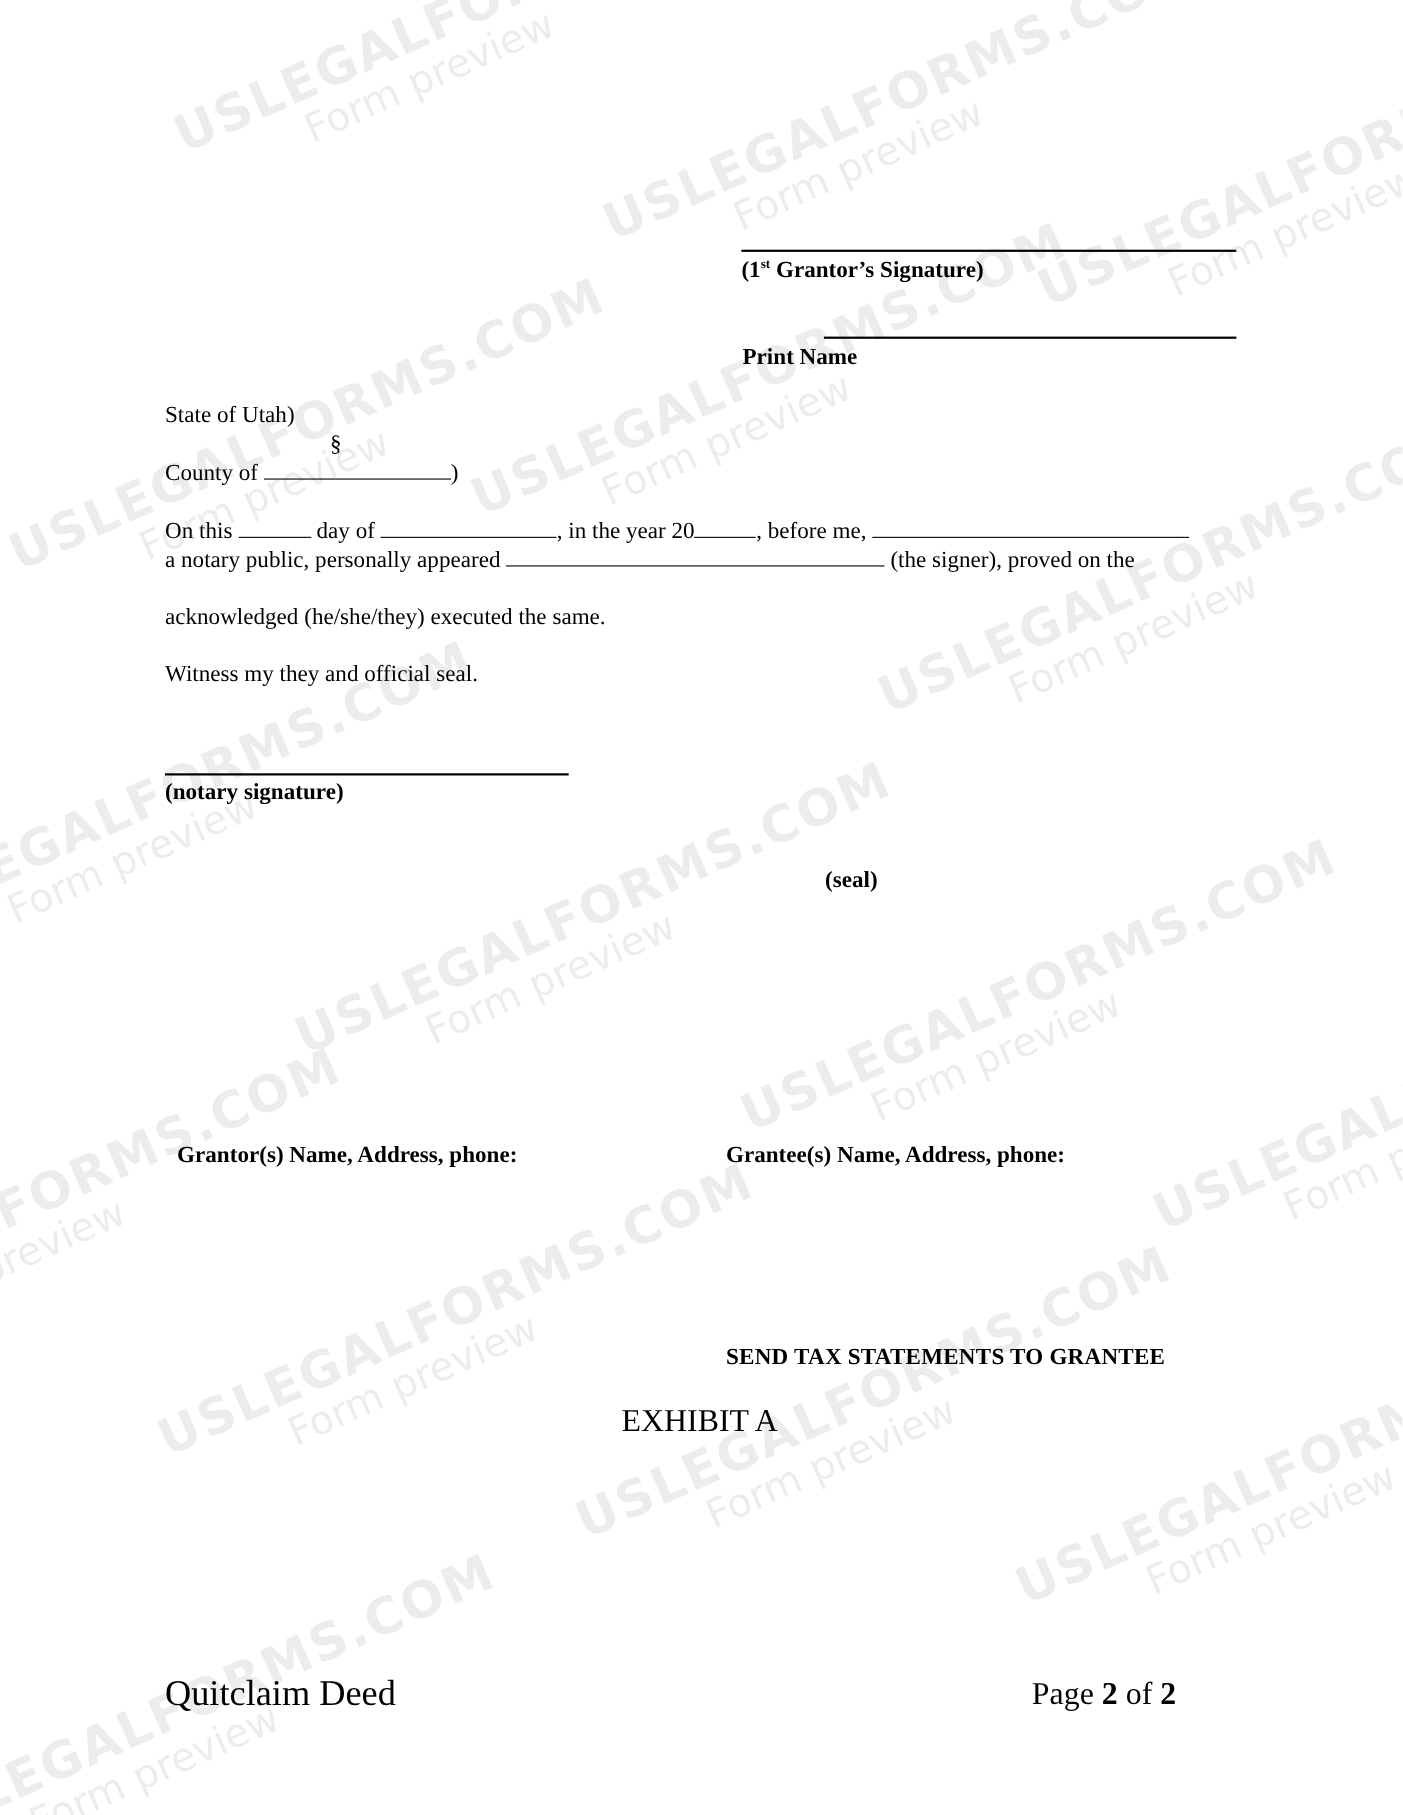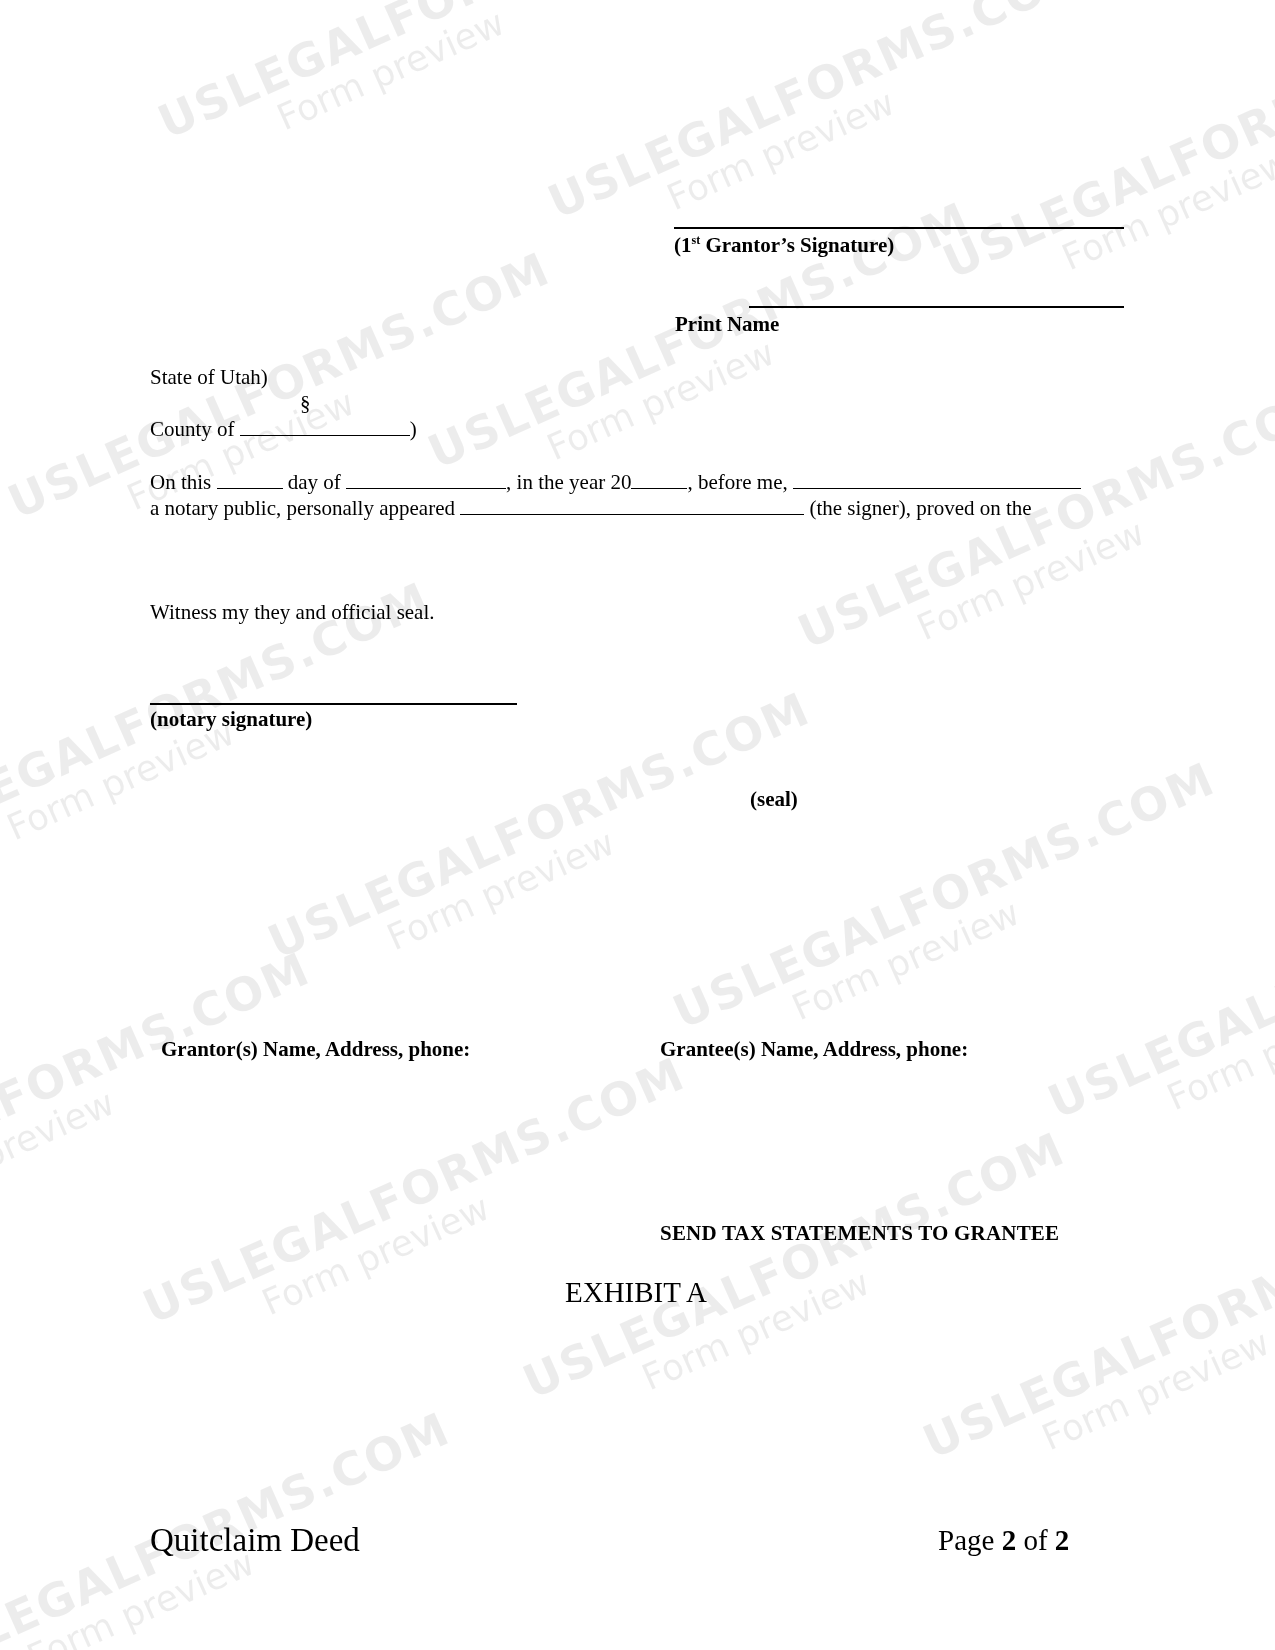--- a/index.html
+++ b/index.html
@@ -96,20 +96,21 @@
   <div class="abs t" style="left:150px; top:416px;">
     <span>County of </span><span class="blank" style="width:170px;"></span><span>)</span>
   </div>
 
   <div class="abs t" style="left:150px; top:469px;">
     <span>On this </span><span class="blank" style="width:66px;"></span><span> day of </span><span class="blank" style="width:160px;"></span><span>, in the year 20</span><span class="blank" style="width:56px;"></span><span>, before me, </span><span class="blank" style="width:288px;"></span>
   </div>
   <div class="abs t" style="left:150px; top:495px;text-align:center;">
     <span>a notary public, personally appeared </span><span class="blank" style="width:344px;"></span><span> (the signer), proved on the</span>
   </div>
+  <div class="abs t" style="left:150px; top:547px;">acknowledged (he/she/they) executed the same.</div>
 
   <div class="abs t" style="left:150px; top:599px;">Witness my they and official seal.</div>
 
   <div class="sigline" style="left:150px; top:703px; width:367px;"></div>
   <div class="abs t b" style="left:150px; top:706px;">(notary signature)</div>
 
   <div class="abs t b" style="left:750px; top:786px;">(seal)</div>
 
   <div class="abs t b" style="left:161px; top:1036px;">Grantor(s) Name, Address, phone:</div>
   <div class="abs t b" style="left:660px; top:1036px;">Grantee(s) Name, Address, phone:</div>

